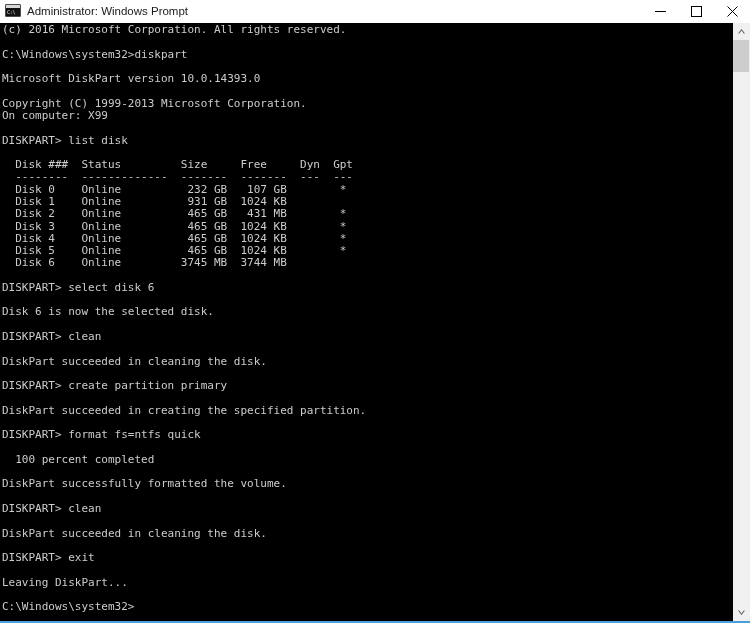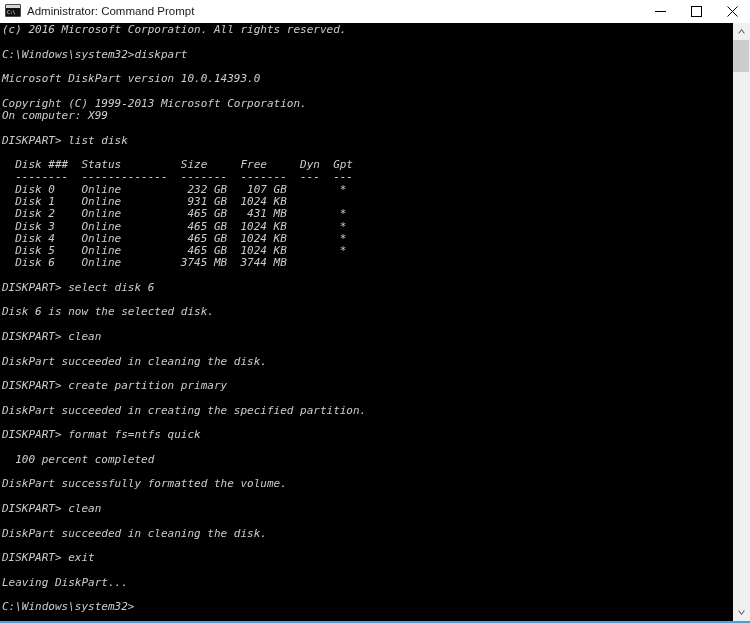--- a/index.html
+++ b/index.html
@@ -116,21 +116,20 @@
     line-height: 12.29px;
     color: #cccccc;
     white-space: pre;
     margin: 0;
     padding: 1px 0 0 2px;
     letter-spacing: 0px;
   }
   .console-text .line {
     display: block;
     height: 12.29px;
-    font-style: italic;
   }
 
   
   .scrollbar {
     width: 17px;
     min-width: 17px;
     background: #f0f0f0;
     display: flex;
     flex-direction: column;
     border-left: 1px solid #000000;
@@ -172,21 +171,21 @@
 <body>
 
 <div class="window">
 
   <div class="titlebar">
     <div class="title-icon">
       <div class="frame"></div>
       <div class="bar"></div>
       <div class="glyph">C:\</div>
     </div>
-    <div class="title-text">Administrator: Command Prompt</div>
+    <div class="title-text">Administrator: Windows Prompt</div>
 
     <div class="win-controls">
       <div class="win-btn">
         <svg width="11" height="11" viewBox="0 0 11 11" aria-hidden="true">
           <rect x="0" y="5" width="11" height="1" fill="#000000"></rect>
         </svg>
       </div>
       <div class="win-btn">
         <svg width="11" height="11" viewBox="0 0 11 11" aria-hidden="true">
           <rect x="0.5" y="0.5" width="10" height="10" fill="none" stroke="#000000" stroke-width="1"></rect>

